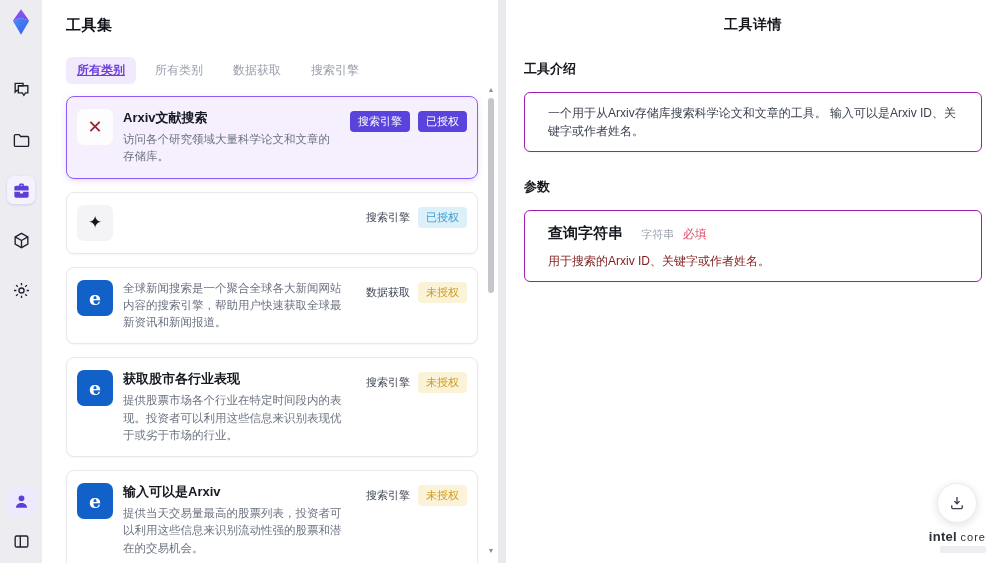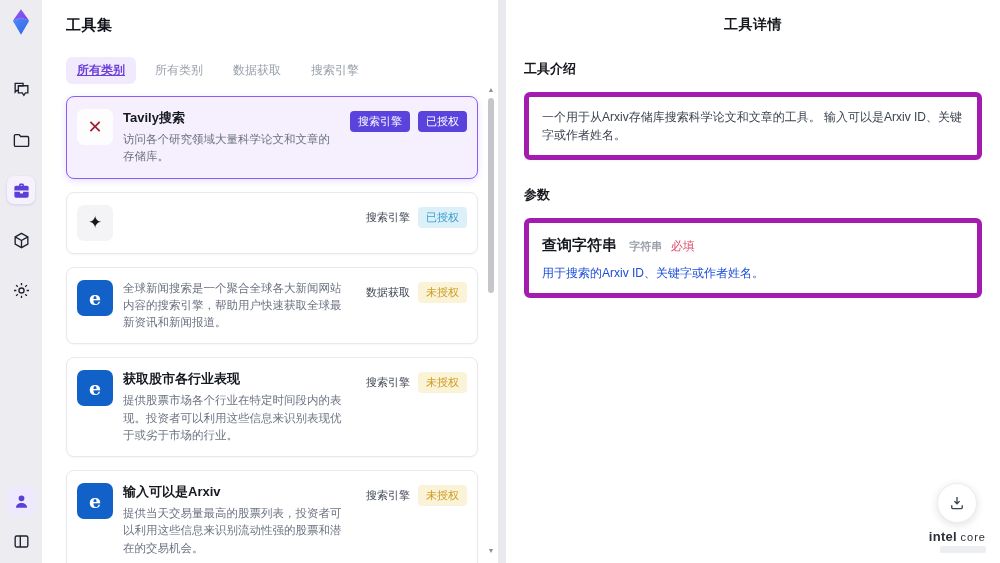--- a/index.html
+++ b/index.html
@@ -83,28 +83,28 @@
   }
 
   
   .details-panel {
     flex:1; background:#fff; margin-left:8px; height:100%;
     padding:16px 18px; position:relative;
   }
   .details-title { font-size:14px; font-weight:bold; letter-spacing:.5px;text-align:center; }
   .section-heading { font-size:13px; font-weight:bold; margin-top:26px; }
   .info-box {
-    margin-top:14px; border:5px solid #a21caf; border-radius:6px;
-    padding:11px 13px; font-size:12px; color:#3c4250; line-height:1.5;
+    margin-top:14px; border:1px solid #a21caf; border-radius:6px;
+    padding:11px 23px; font-size:12px; color:#3c4250; line-height:1.5;
     box-shadow:0 1px 2px rgba(20,20,40,.03);
   }
   .param-name { font-size:15px; font-weight:bold; color:#15181f; }
-  .param-type { font-size:11px; color:#9aa0ab; margin-left:9px;font-weight:bold; }
+  .param-type { font-size:11px; color:#9aa0ab; margin-left:15px; }
   .param-required { font-size:12px; color:#e14f6c; margin-left:5px; }
-  .param-desc { margin-top:7px; font-size:12px; color:#1d4ed8; }
+  .param-desc { margin-top:7px; font-size:12px; color:#7f1d1d; }
 
   
   .float-corner { position:absolute; right:14px; bottom:10px; text-align:center; }
   .download-fab {
     width:40px; height:40px; border-radius:50%; background:#fff; border:1px solid #ececf0;
     box-shadow:0 2px 8px rgba(20,20,40,.12); display:flex; align-items:center; justify-content:center;
     cursor:pointer; margin:0 auto;
   }
   .intel-logo { margin-top:6px; font-size:13px; color:#2b2f38; white-space:nowrap; }
   .intel-logo .intel { font-weight:bold; letter-spacing:.3px; }
@@ -188,21 +188,21 @@
       <div class="tab">所有类别</div>
       <div class="tab">数据获取</div>
       <div class="tab">搜索引擎</div>
     </div>
 
     <div class="card-list">
 
       <div class="card selected">
         <div class="tool-icon white arxiv">✕</div>
         <div class="card-body">
-          <div class="tool-name">Tavily搜索</div>
+          <div class="tool-name">Arxiv文献搜索</div>
           <div class="tool-desc">访问各个研究领域大量科学论文和文章的存储库。</div>
         </div>
         <div class="card-tags">
           <span class="tag solid">搜索引擎</span>
           <span class="tag solid">已授权</span>
         </div>
       </div>
 
       <div class="card">
         <div class="tool-icon sparkle">✦</div>

